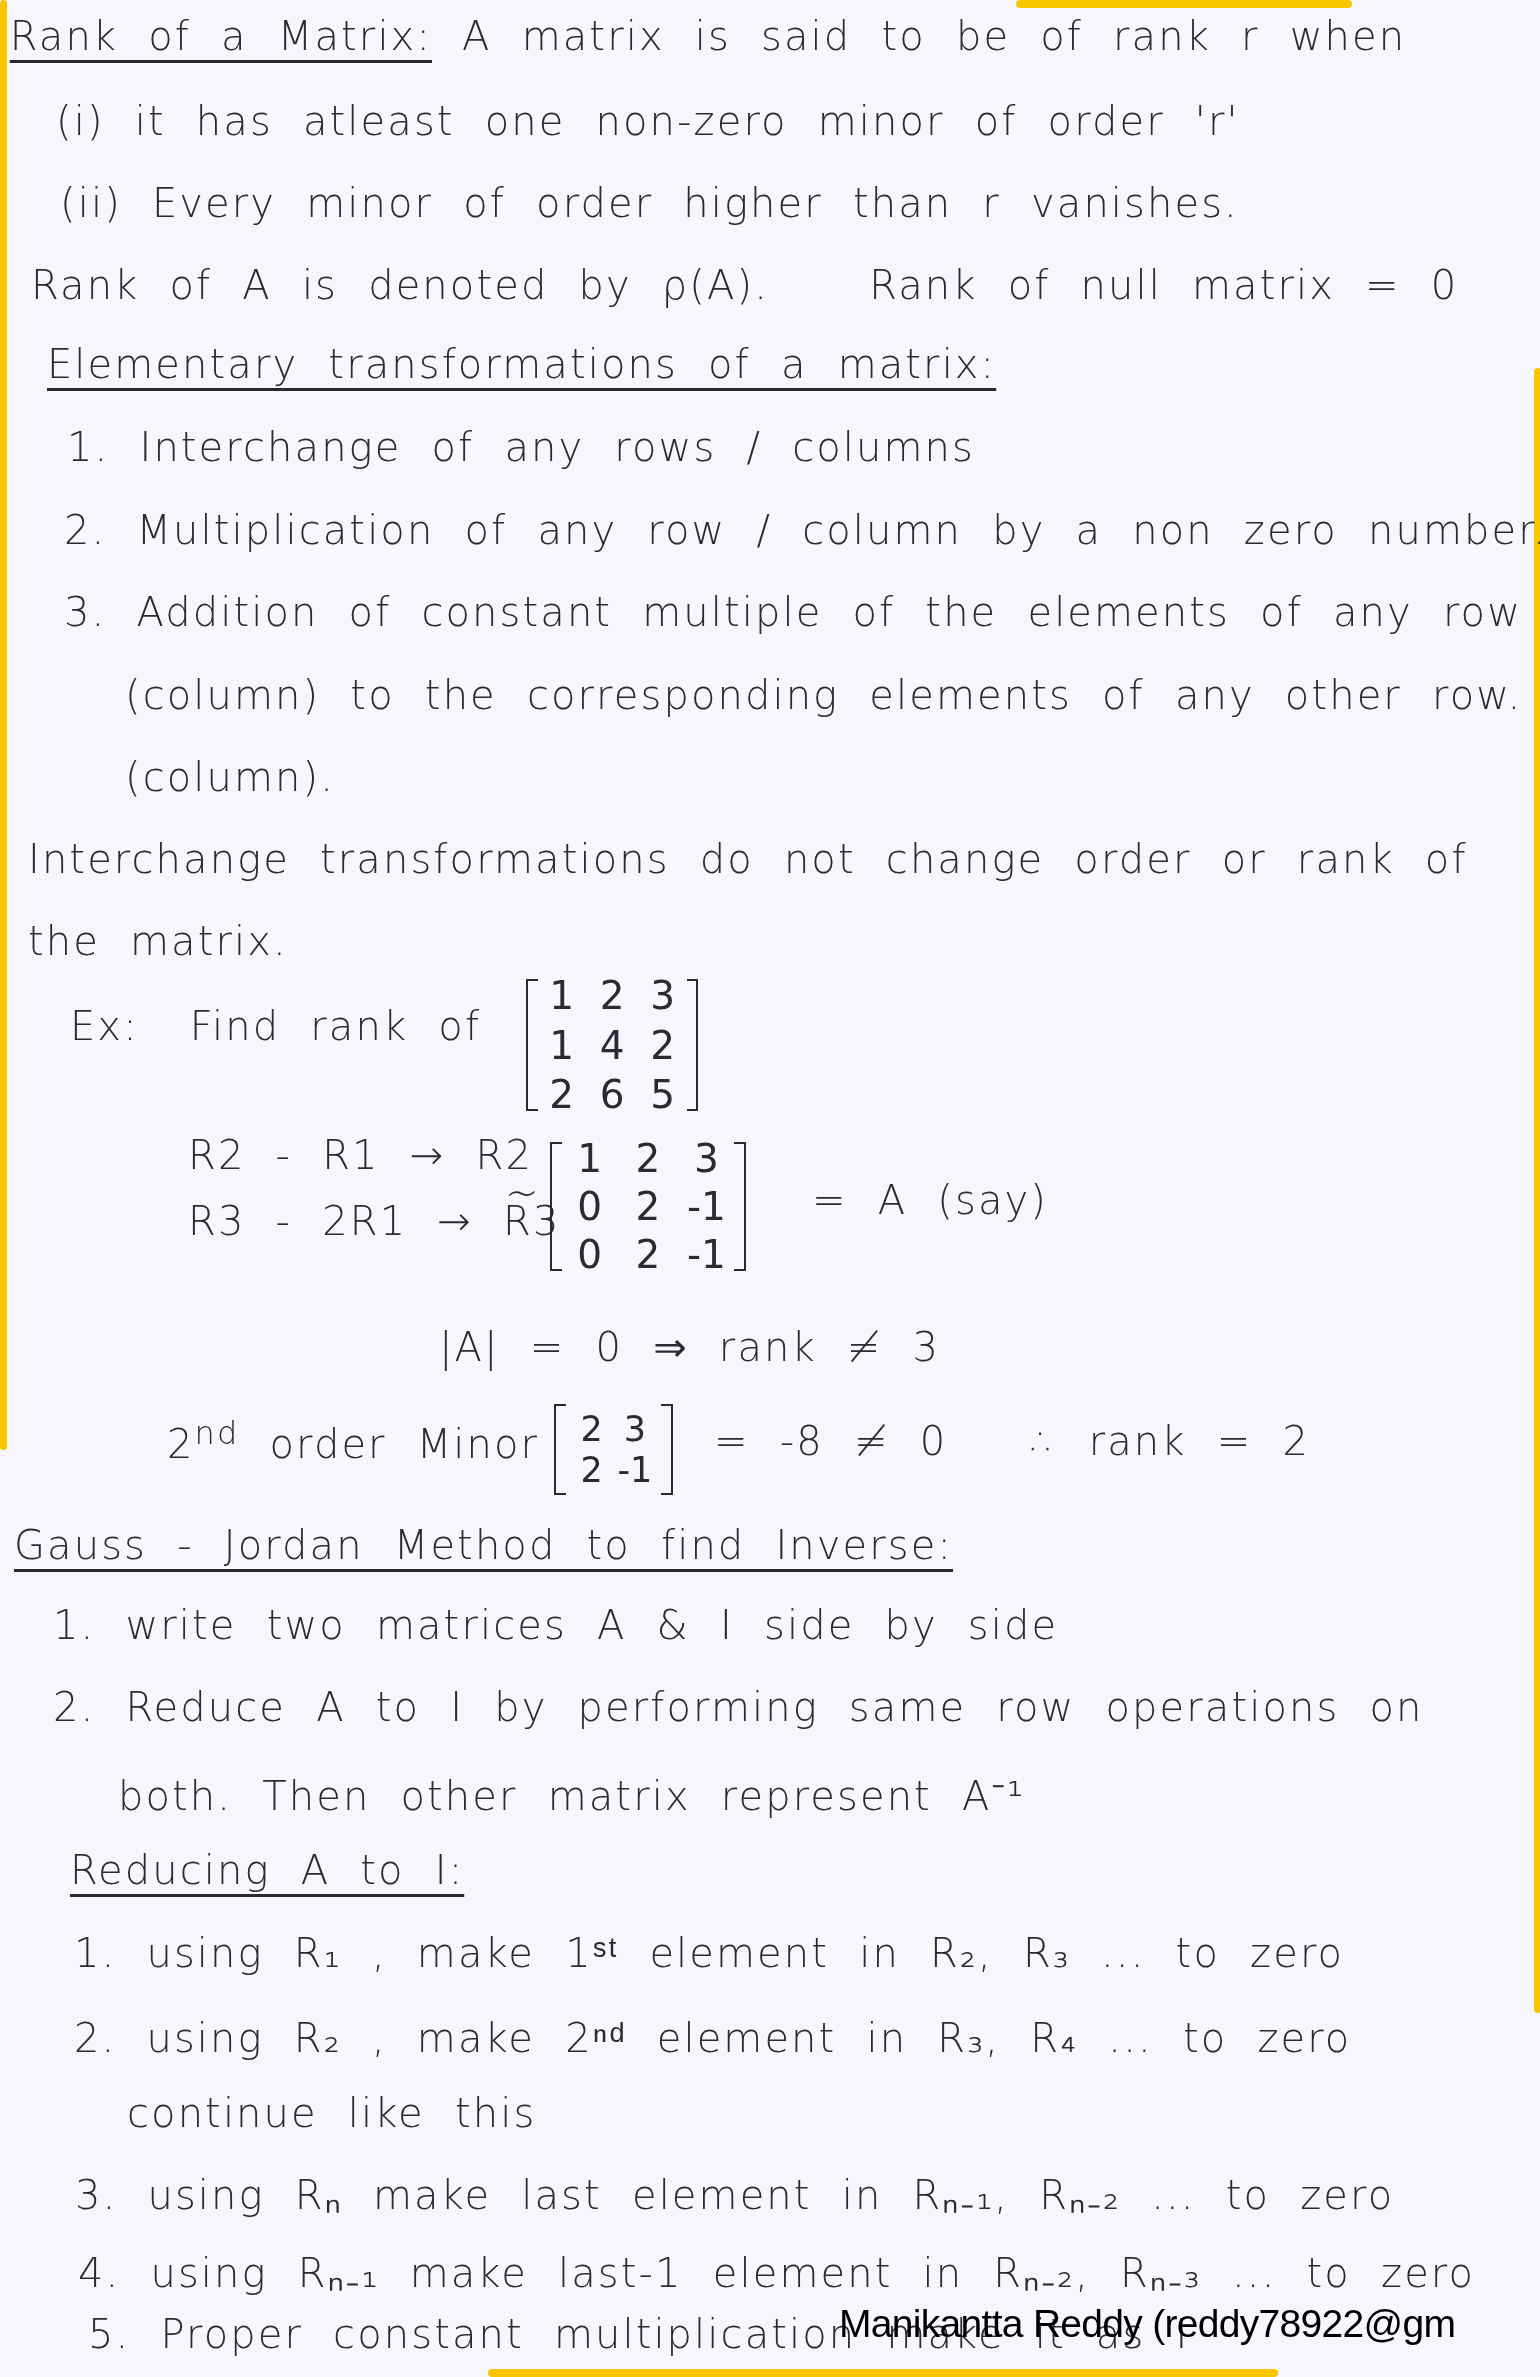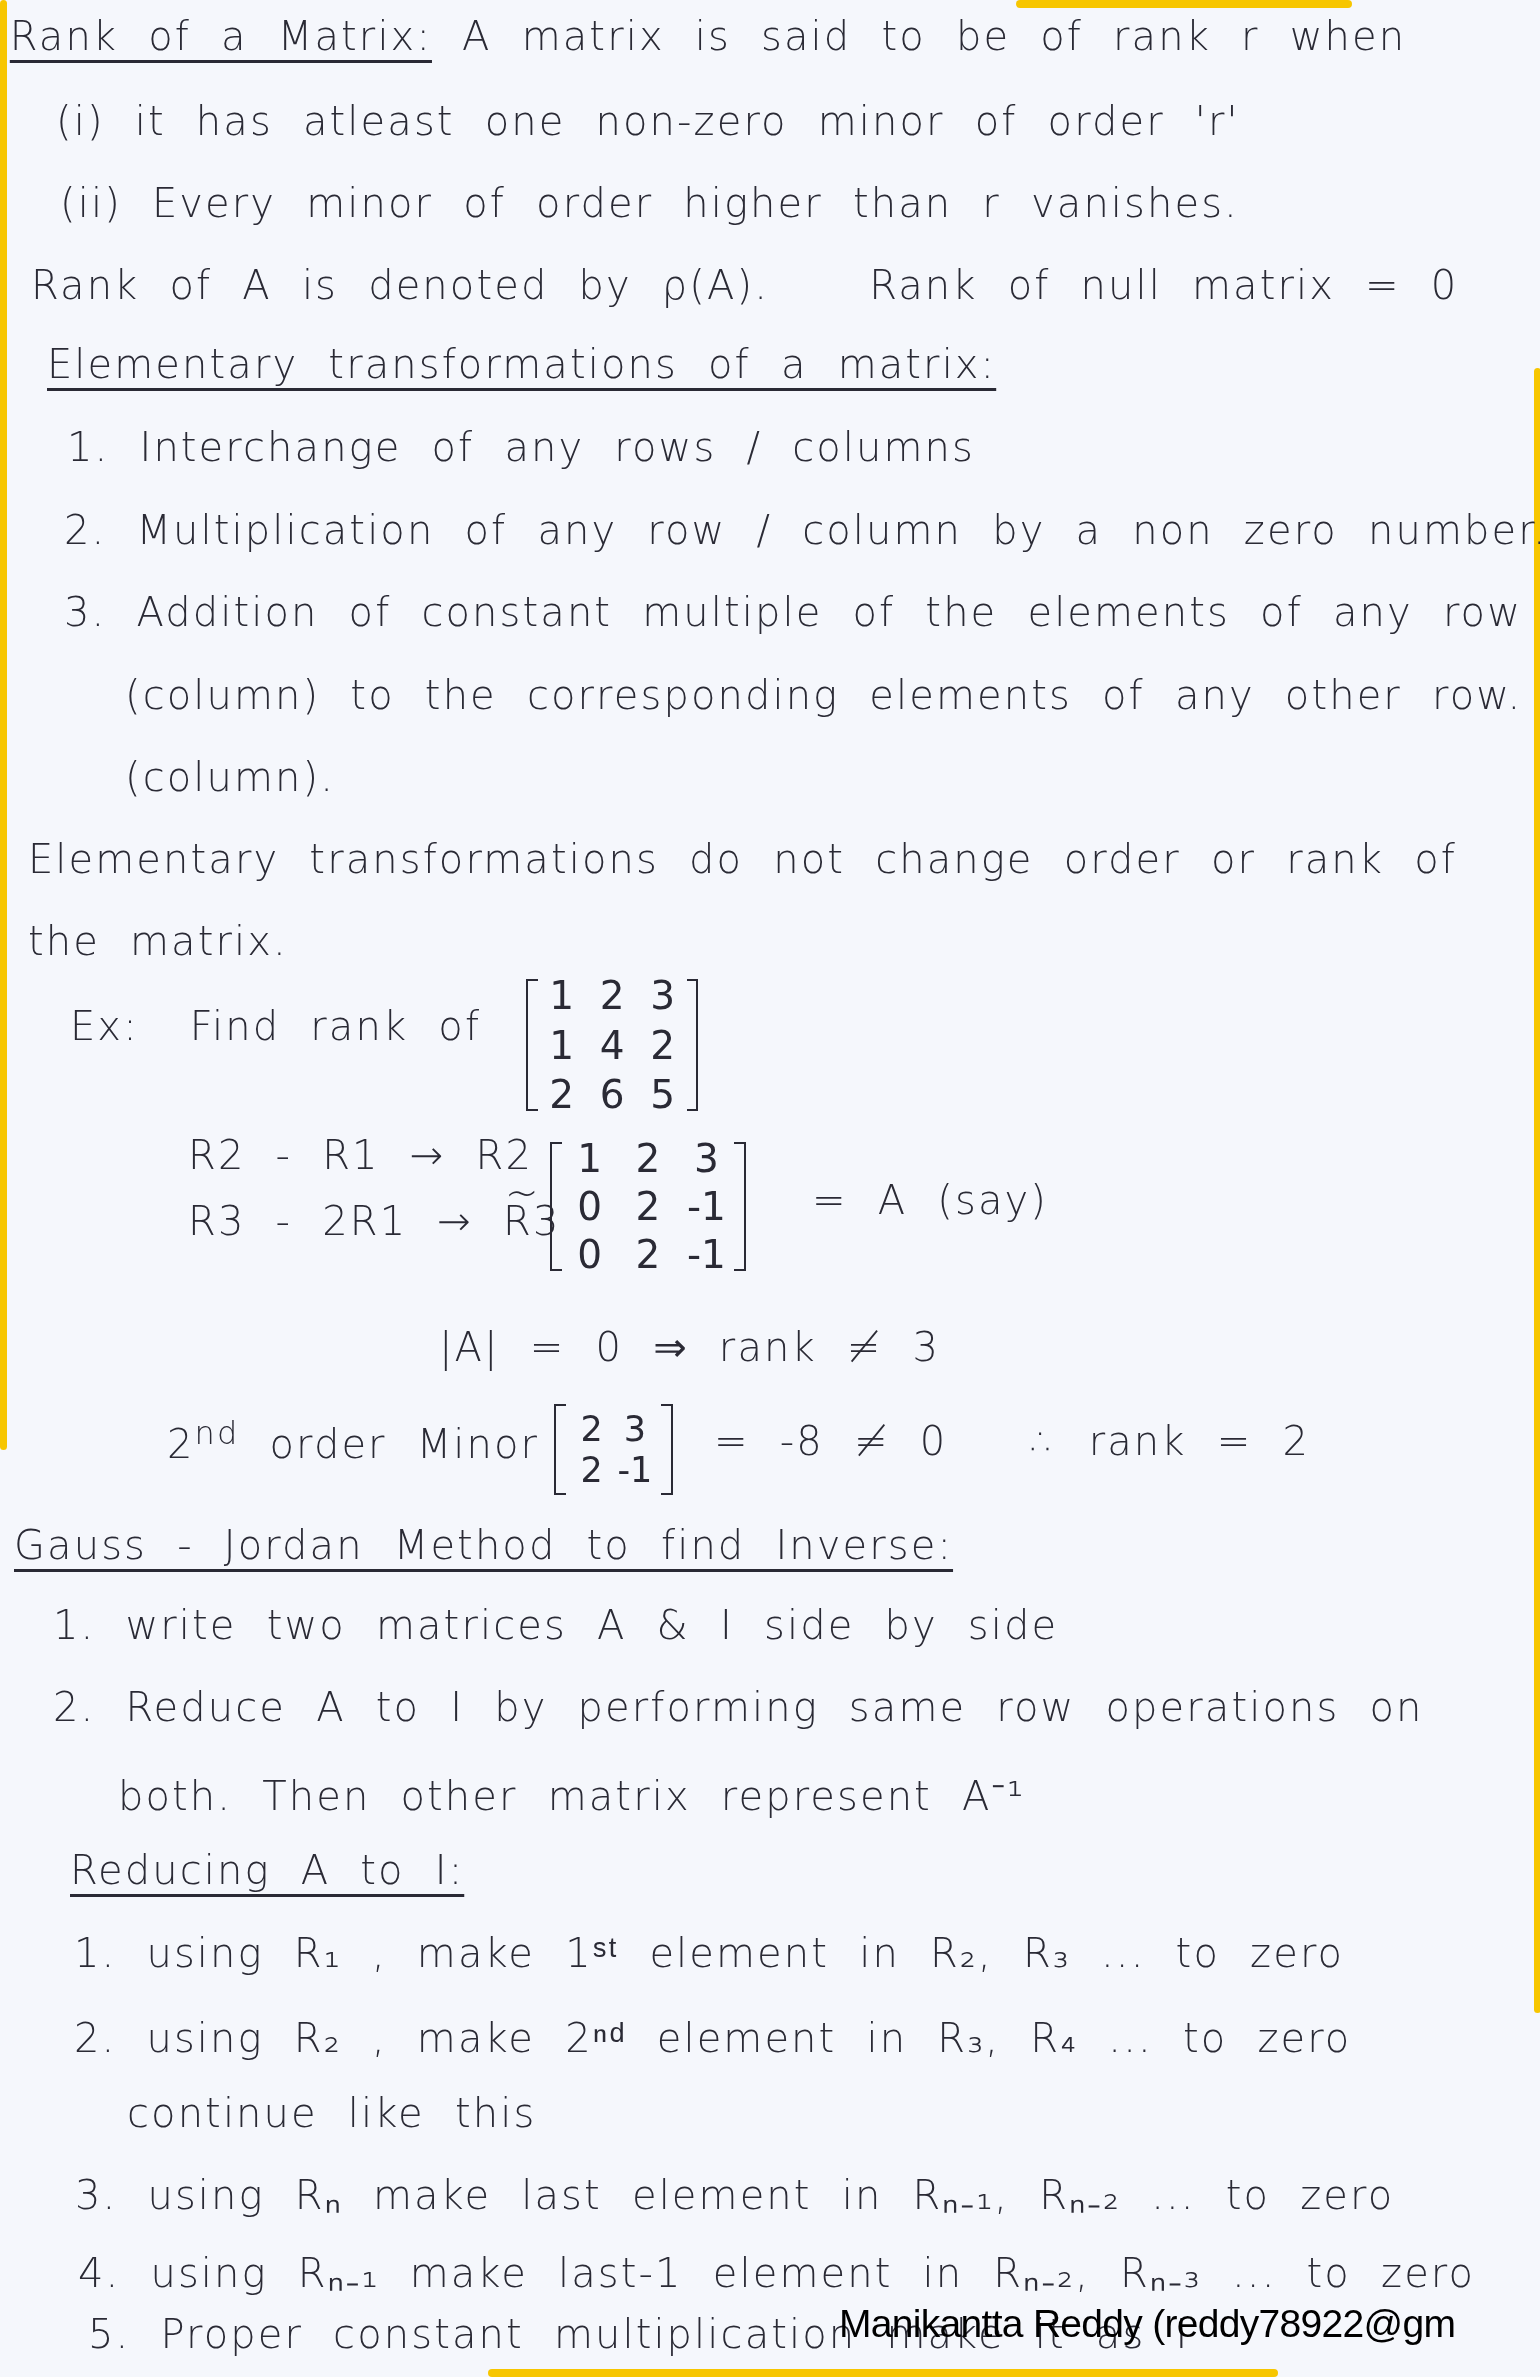--- a/index.html
+++ b/index.html
@@ -59,21 +59,21 @@
   <span>Rank of A is denoted by ρ(A).</span>
   <span style="margin-left:70px;">Rank of null matrix = 0</span>
 </div>
 
 <div class="line u" style="left:11px; top:341px;margin-left:36px;">Elementary transformations of a matrix:</div>
 <div class="line" style="left:67px; top:424px;">1. Interchange of any rows / columns</div>
 <div class="line" style="left:64px; top:507px;">2. Multiplication of any row / column by a non zero number.</div>
 <div class="line" style="left:64px; top:589px;">3. Addition of constant multiple of the elements of any row</div>
 <div class="line" style="left:125px; top:672px;">(column) to the corresponding elements of any other row.</div>
 <div class="line" style="left:125px; top:754px;">(column).</div>
-<div class="line" style="left:28px; top:836px;">Elementary transformations do not change order or rank of</div>
+<div class="line" style="left:28px; top:836px;">Interchange transformations do not change order or rank of</div>
 <div class="line" style="left:28px; top:918px;">the matrix.</div>
 
 <div class="line" style="left:70px; top:1003px;">
   <span>Ex:</span>
   <span style="margin-left:21px;">Find rank of</span>
 </div>
 <div class="matrix" style="left:526px; top:979px; height:132px;">
   <div class="bracket l"></div>
   <div class="mgrid" style="grid-template-columns: repeat(3, 1fr);">
     <span>1</span>

